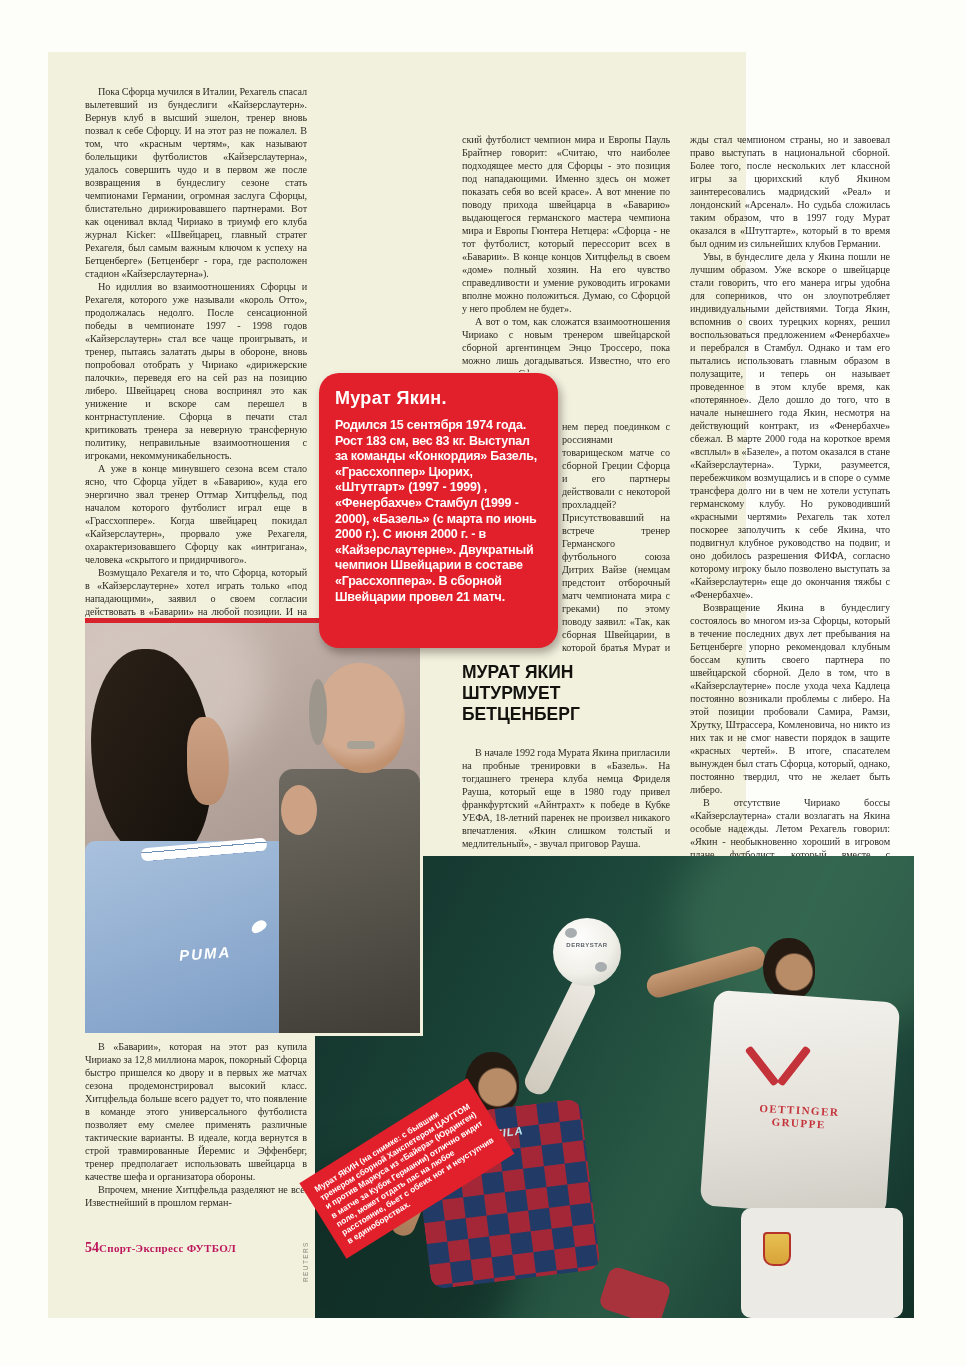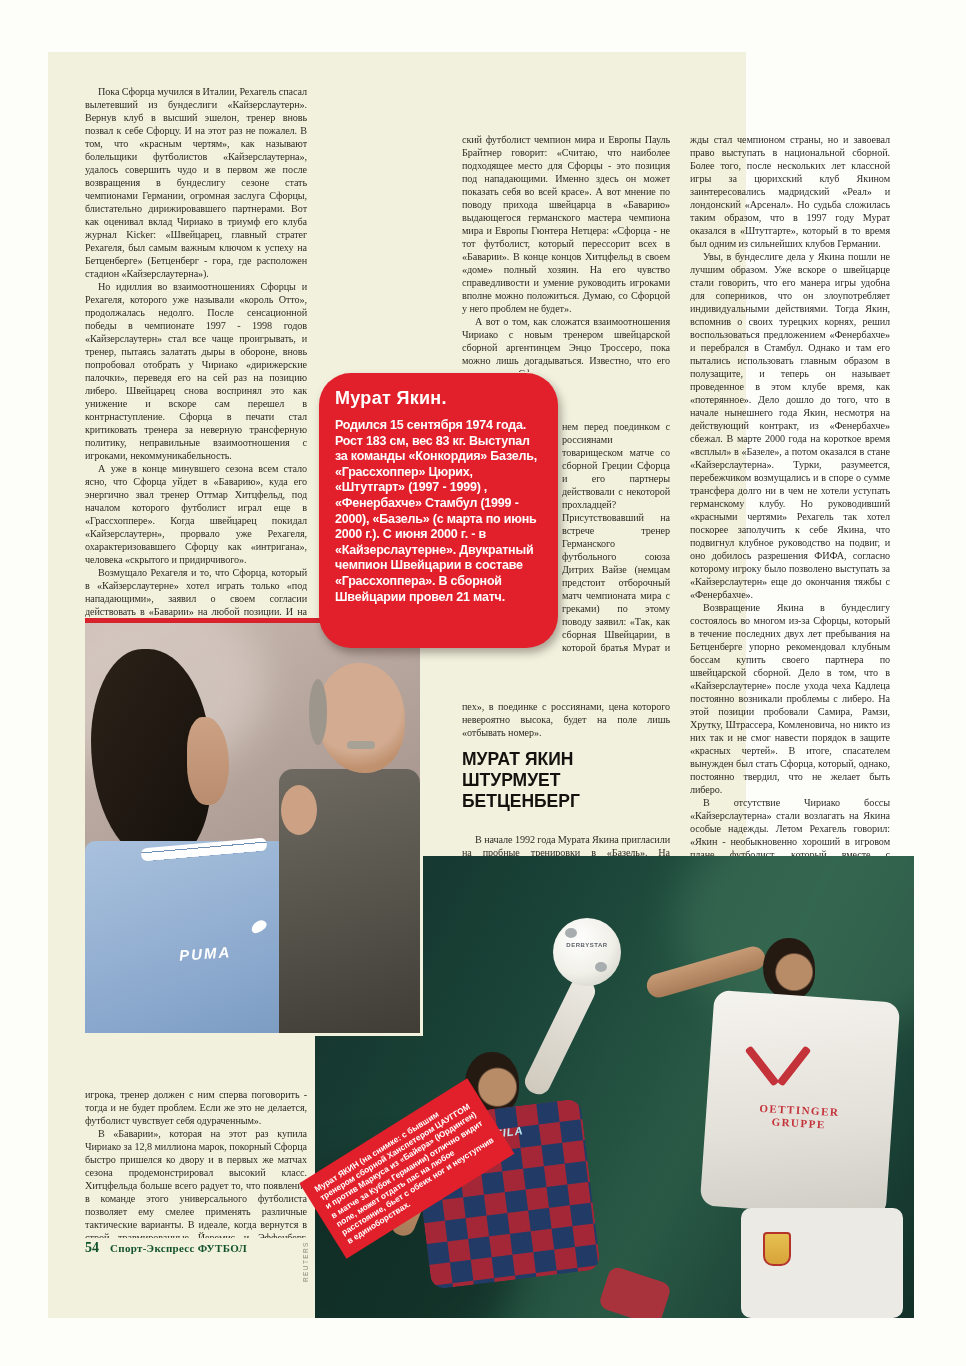--- a/index.html
+++ b/index.html
@@ -56,35 +56,35 @@
   .collar{position:absolute;background:repeating-linear-gradient(#ffffff 0 4px,#6f8fb5 4px 5px,#ffffff 5px 9px);}
   .puma-word{position:absolute;font-family:"Liberation Sans",sans-serif;font-weight:bold;font-style:italic;
              font-size:15px;color:#ffffff;letter-spacing:2px;transform:rotate(-4deg);}
   .puma-cat{position:absolute;width:16px;height:11px;background:#ffffff;
             border-radius:65% 35% 70% 30%/70% 45% 55% 30%;transform:rotate(-18deg);}
   .coach-body{background:linear-gradient(165deg,#6e6a61 0%,#55524a 55%,#3f3d36 100%);border-radius:14px 14px 0 0;}
   .coach-head{background:radial-gradient(circle at 45% 40%,#d2ab90 0 55%,#c0916f 75%);border-radius:48% 52% 45% 55%;}
   .mustache{position:absolute;background:#a8a196;border-radius:4px;}
   
   .biobox{position:absolute;left:271px;top:321px;width:239px;height:275px;background:#e2202b;
-          border-radius:32px;z-index:4;box-shadow:3px 5px 8px rgba(40,20,15,.35);
+          border-radius:20px;z-index:4;box-shadow:3px 5px 8px rgba(40,20,15,.35);
           padding:15px 16px;box-sizing:border-box;color:#ffffff;
           font-family:"Liberation Sans","DejaVu Sans",sans-serif;}
   .biobox h3{margin:0 0 9px 0;font-size:18px;letter-spacing:.3px;}
   .biobox p{margin:0;font-weight:bold;font-size:12.5px;line-height:15.6px;letter-spacing:-0.2px;text-align:left;}
   
   .caption{position:absolute;left:260px;top:1072px;width:198px;background:#e2202b;color:#ffffff;
            font-family:"Liberation Sans",sans-serif;font-weight:bold;font-size:8.3px;line-height:10.2px;
            padding:9px 10px;box-sizing:border-box;transform:rotate(-32deg);z-index:5;text-align:left;}
   .credit{position:absolute;left:254px;top:1140px;height:90px;color:#8b8b7e;
           font-family:"Liberation Sans",sans-serif;font-size:6.5px;letter-spacing:1.4px;
           writing-mode:vertical-rl;transform:rotate(180deg);z-index:5;}
   
-  .footer{position:absolute;left:37px;top:1188px;display:flex;align-items:baseline;gap:11px;
-          color:#14532d;z-index:1;}
+  .footer{position:absolute;left:37px;top:1188px;display:flex;align-items:baseline;
+          color:#be185d;z-index:1;}
   .footer .num{font-size:14px;font-weight:bold;}
   .footer .mag{font-size:11px;font-weight:bold;letter-spacing:.3px;}
 </style>
 </head>
 <body>
 
 <div class="canvas">
   <div class="page">
 
     <div class="col col1">
@@ -95,35 +95,33 @@
     </div>
 
     <div class="col col2">
       <div class="c2top">
         <p class="p cont">ский футболист чемпион мира и Европы Пауль Брайтнер говорит: «Считаю, что наиболее подходящее место для Сфорцы - это позиция под нападающими. Именно здесь он может показать себя во всей красе». А вот мнение по поводу прихода швейцарца в «Баварию» выдающегося германского мастера чемпиона мира и Европы Гюнтера Нетцера: «Сфорца - не тот футболист, который перессорит всех в «Баварии». В конце концов Хитцфельд в своем «доме» полный хозяин. На его чувство справедливости и умение руководить игроками вполне можно положиться. Думаю, со Сфорцой у него проблем не будет».</p>
         <p class="p">А вот о том, как сложатся взаимоотношения Чириако с новым тренером швейцарской сборной аргентинцем Энцо Троссеро, пока можно лишь догадываться. Известно, что его назначение Сфорца встретил в штыки, до последнего момента борясь за то, чтобы оставить у штурвала предыдущего наставника Ханса-Петера Цаугга. Может быть, именно поэтому в послед-</p>
       </div>
       <div class="c2wrap">
         <p class="p cont">нем перед поединком с россиянами товарищеском матче со сборной Греции Сфорца и его партнеры действовали с некоторой прохладцей? Присутствовавший на встрече тренер Германского футбольного союза Дитрих Вайзе (немцам предстоит отборочный матч чемпионата мира с греками) по этому поводу заявил: «Так, как сборная Швейцарии, в которой братья Мурат и Хакан Якин вместе со Сфорцой лишь бегали трусцой, мы с Грецией играть не должны». Впрочем, вряд ли Чириако, которого Хитцфельд назвал «личностью, абсолютно ориентированной на ус-</p>
       </div>
-      <p class="p cont">пех», в поединке с россиянами, цена которого невероятно высока, будет на поле лишь «отбывать номер».</p>
       <h2 class="headline">МУРАТ ЯКИН ШТУРМУЕТ БЕТЦЕНБЕРГ</h2>
       <p class="p">В начале 1992 года Мурата Якина пригласили на пробные тренировки в «Базель». На тогдашнего тренера клуба немца Фриделя Рауша, который еще в 1980 году привел франкфуртский «Айнтрахт» к победе в Кубке УЕФА, 18-летний паренек не произвел никакого впечатления. «Якин слишком толстый и медлительный», - звучал приговор Рауша.</p>
 
     </div>
 
     <div class="col col3">
       <p class="p cont">жды стал чемпионом страны, но и завоевал право выступать в национальной сборной. Более того, после нескольких лет классной игры за цюрихский клуб Якином заинтересовались мадридский «Реал» и лондонский «Арсенал». Но судьба сложилась таким образом, что в 1997 году Мурат оказался в «Штутгарте», который в то время был одним из сильнейших клубов Германии.</p>
       <p class="p">Увы, в бундеслиге дела у Якина пошли не лучшим образом. Уже вскоре о швейцарце стали говорить, что его манера игры удобна для соперников, что он злоупотребляет индивидуальными действиями. Тогда Якин, вспомнив о своих турецких корнях, решил воспользоваться предложением «Фенербахче» и перебрался в Стамбул. Однако и там его пытались использовать главным образом в полузащите, и теперь он называет проведенное в этом клубе время, как «потерянное». Дело дошло до того, что в начале нынешнего года Якин, несмотря на действующий контракт, из «Фенербахче» сбежал. В марте 2000 года на короткое время «всплыл» в «Базеле», а потом оказался в стане «Кайзерслаутерна». Турки, разумеется, перебежчиком возмущались и в споре о сумме трансфера долго ни в чем не хотели уступать германскому клубу. Но руководивший «красными чертями» Рехагель так хотел поскорее заполучить к себе Якина, что подвигнул клубное руководство на подвиг, и оно добилось разрешения ФИФА, согласно которому игроку было позволено выступать за «Кайзерслаутерн» еще до окончания тяжбы с «Фенербахче».</p>
       <p class="p">Возвращение Якина в бундеслигу состоялось во многом из-за Сфорцы, который в течение последних двух лет пребывания на Бетценберге упорно рекомендовал клубным боссам купить своего партнера по швейцарской сборной. Дело в том, что в «Кайзерслаутерне» после ухода чеха Кадлеца постоянно возникали проблемы с либеро. На этой позиции пробовали Самира, Рамзи, Хрутку, Штрассера, Комленовича, но никто из них так и не смог навести порядок в защите «красных чертей». В итоге, спасателем вынужден был стать Сфорца, который, однако, постоянно твердил, что не желает быть либеро.</p>
       <p class="p">В отсутствие Чириако боссы «Кайзерслаутерна» стали возлагать на Якина особые надежды. Летом Рехагель говорил: «Якин - необыкновенно хороший в игровом плане футболист, который вместе с Джоркаеффом должен позаботится о том, чтобы действия команды стали более яркими и привлекательными». В унисон ему заявлял шеф президиума клуба Юрген Фридрих: «Якин может на поле делать то же, что и Сфорца». И на самом деле, диапазон действий Мурата, его футбольное образование вызывают уважение. Он быстро приспосабливается к новым тактическим схемам, обладает отличным видением поля, может точно отдать пас на любое расстояние, владеет сильным ударом с обеих ног, смело вступает в силовые единоборства. Когда Якина брали в «Кайзерслаутерн», рас-</p>
     </div>
 
     <div class="col col4">
-      <p class="p cont">игрока, тренер должен с ним сперва поговорить - тогда и не будет проблем. Если же это не делается, футболист чувствует себя одураченным».</p>
       <p class="p">В «Баварии», которая на этот раз купила Чириако за 12,8 миллиона марок, покорный Сфорца быстро пришелся ко двору и в первых же матчах сезона продемонстрировал высокий класс. Хитцфельда больше всего радует то, что появление в команде этого универсального футболиста позволяет ему смелее применять различные тактические варианты. В идеале, когда вернутся в строй травмированные Йеремис и Эффенберг, тренер предполагает использовать швейцарца в качестве шефа и организатора обороны.</p>
       <p class="p">Впрочем, мнение Хитцфельда разделяют не все. Известнейший в прошлом герман-</p>
     </div>
 
     <div class="photo photo-bottom">
       <div class="blob" style="left:360px;top:-50px;width:300px;height:230px;background:#3d7258;opacity:.55;"></div>
       <div class="blob" style="left:-60px;top:300px;width:260px;height:220px;background:#0c241e;opacity:.6;"></div>
       <div class="ball">
         <div class="dot" style="left:12px;top:10px;"></div>
         <div class="dot" style="left:42px;top:44px;"></div>

